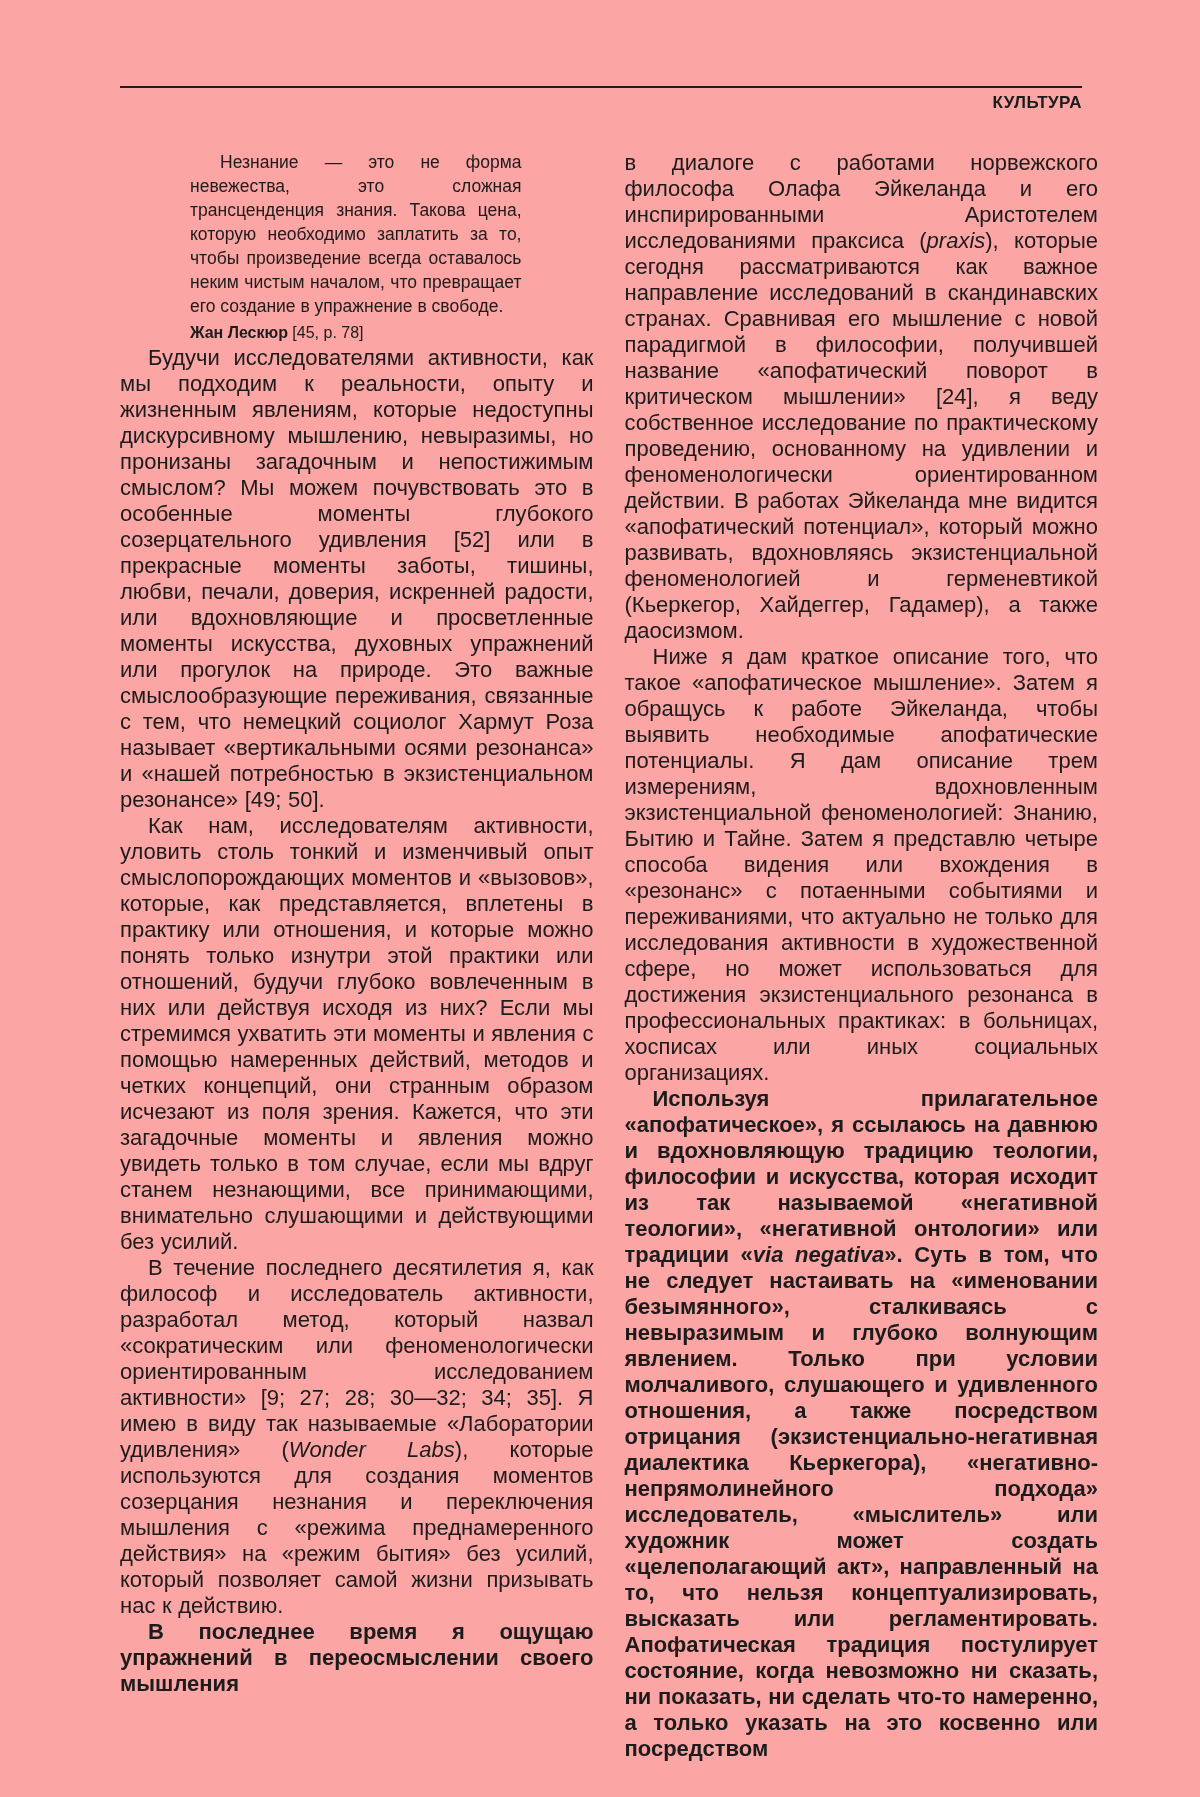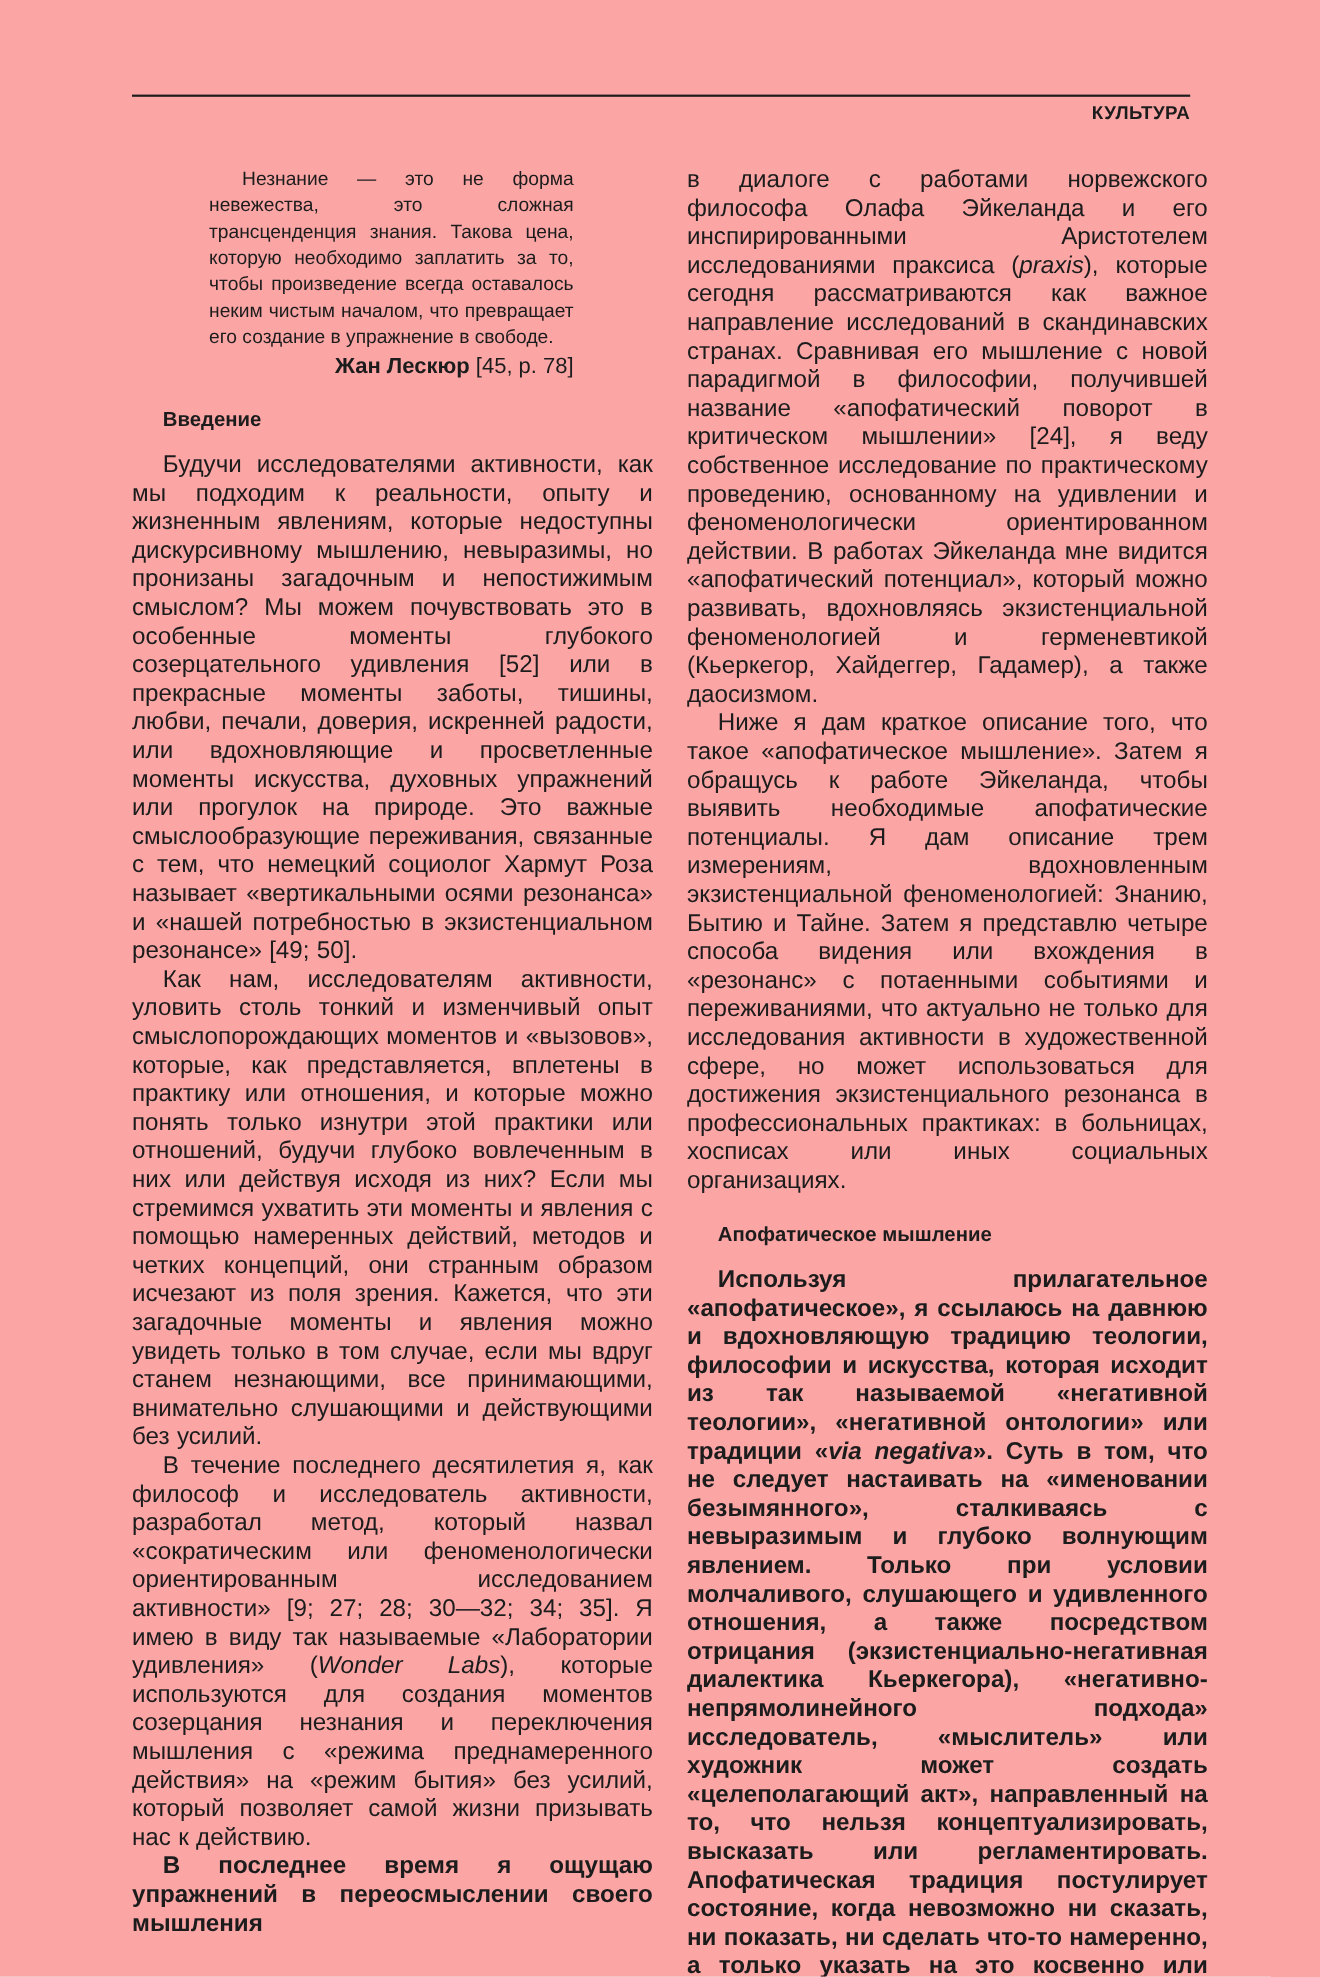--- a/index.html
+++ b/index.html
@@ -48,23 +48,23 @@
     margin-right: 72px;
   }
   .epigraph-text {
     font-size: 17.5px;
     line-height: 24px;
     text-align: justify;
     text-indent: 30px;
   }
   .epigraph-attribution {
     margin-top: 3px;
-    font-size: 20px;
+    font-size: 16px;
     line-height: 24px;
-    text-align: right;
+    text-align: left;
   }
   .attr-name { font-weight: bold; }
   
   .section-heading {
     font-size: 18.5px;
     font-weight: bold;
     line-height: 25px;
     margin: 23px 0 16px 0;
     text-indent: 28px;
   }
@@ -102,33 +102,31 @@
   </header>
 
   <main class="content">
 
     <section class="column column-left">
       <div class="epigraph">
         <p class="epigraph-text">Незнание — это не форма невежества, это сложная трансценденция знания. Такова цена, которую необходимо заплатить за то, чтобы произведение всегда оставалось неким чистым началом, что превращает его создание в упражнение в свободе.</p>
         <p class="epigraph-attribution"><span class="attr-name">Жан Лескюр</span><span> [45, p. 78]</span></p>
       </div>
       <div class="blocks">
-          <h2 class="section-heading">Введение</h2>
           <p class="body-paragraph"><span>Будучи исследователями активности, как мы подходим к реальности, опыту и жизненным явлениям, которые недоступны дискурсивному мышлению, невыразимы, но пронизаны загадочным и непостижимым смыслом? Мы можем почувствовать это в особенные моменты глубокого созерцательного удивления [52] или в прекрасные моменты заботы, тишины, любви, печали, доверия, искренней радости, или вдохновляющие и просветленные моменты искусства, духовных упражнений или прогулок на природе. Это важные смыслообразующие переживания, связанные с тем, что немецкий социолог Хармут Роза называет «вертикальными осями резонанса» и «нашей потребностью в экзистенциальном резонансе» [49; 50].</span></p>
           <p class="body-paragraph"><span>Как нам, исследователям активности, уловить столь тонкий и изменчивый опыт смыслопорождающих моментов и «вызовов», которые, как представляется, вплетены в практику или отношения, и которые можно понять только изнутри этой практики или отношений, будучи глубоко вовлеченным в них или действуя исходя из них? Если мы стремимся ухватить эти моменты и явления с помощью намеренных действий, методов и четких концепций, они странным образом исчезают из поля зрения. Кажется, что эти загадочные моменты и явления можно увидеть только в том случае, если мы вдруг станем незнающими, все принимающими, внимательно слушающими и действующими без усилий.</span></p>
           <p class="body-paragraph"><span>В течение последнего десятилетия я, как философ и исследователь активности, разработал метод, который назвал «сократическим или феноменологически ориентированным исследованием активности» [9; 27; 28; 30—32; 34; 35]. Я имею в виду так называемые «Лаборатории удивления» (</span><span class="italic">Wonder Labs</span><span>), которые используются для создания моментов созерцания незнания и переключения мышления с «режима преднамеренного действия» на «режим бытия» без усилий, который позволяет самой жизни призывать нас к действию.</span></p>
           <p class="body-paragraph continues"><span>В последнее время я ощущаю упражнений в переосмыслении своего мышления</span></p>
         </div>
     </section>
 
     <section class="column column-right">
       <div class="blocks">
           <p class="body-paragraph no-indent"><span>в диалоге с работами норвежского философа Олафа Эйкеланда и его инспирированными Аристотелем исследованиями праксиса (</span><span class="italic">praxis</span><span>), которые сегодня рассматриваются как важное направление исследований в скандинавских странах. Сравнивая его мышление с новой парадигмой в философии, получившей название «апофатический поворот в критическом мышлении» [24], я веду собственное исследование по практическому проведению, основанному на удивлении и феноменологически ориентированном действии. В работах Эйкеланда мне видится «апофатический потенциал», который можно развивать, вдохновляясь экзистенциальной феноменологией и герменевтикой (Кьеркегор, Хайдеггер, Гадамер), а также даосизмом.</span></p>
           <p class="body-paragraph"><span>Ниже я дам краткое описание того, что такое «апофатическое мышление». Затем я обращусь к работе Эйкеланда, чтобы выявить необходимые апофатические потенциалы. Я дам описание трем измерениям, вдохновленным экзистенциальной феноменологией: Знанию, Бытию и Тайне. Затем я представлю четыре способа видения или вхождения в «резонанс» с потаенными событиями и переживаниями, что актуально не только для исследования активности в художественной сфере, но может использоваться для достижения экзистенциального резонанса в профессиональных практиках: в больницах, хосписах или иных социальных организациях.</span></p>
-          <h2 class="section-heading">Апофатическое мышление</h2>
           <p class="body-paragraph continues"><span>Используя прилагательное «апофатическое», я ссылаюсь на давнюю и вдохновляющую традицию теологии, философии и искусства, которая исходит из так называемой «негативной теологии», «негативной онтологии» или традиции «</span><span class="italic">via negativa</span><span>». Суть в том, что не следует настаивать на «именовании безымянного», сталкиваясь с невыразимым и глубоко волнующим явлением. Только при условии молчаливого, слушающего и удивленного отношения, а также посредством отрицания (экзистенциально-негативная диалектика Кьеркегора), «негативно-непрямолинейного подхода» исследователь, «мыслитель» или художник может создать «целеполагающий акт», направленный на то, что нельзя концептуализировать, высказать или регламентировать. Апофатическая традиция постулирует состояние, когда невозможно ни сказать, ни показать, ни сделать что-то намеренно, а только указать на это косвенно или посредством</span></p>
         </div>
     </section>
 
   </main>
 
 
 </div>
 
 </body></html>

